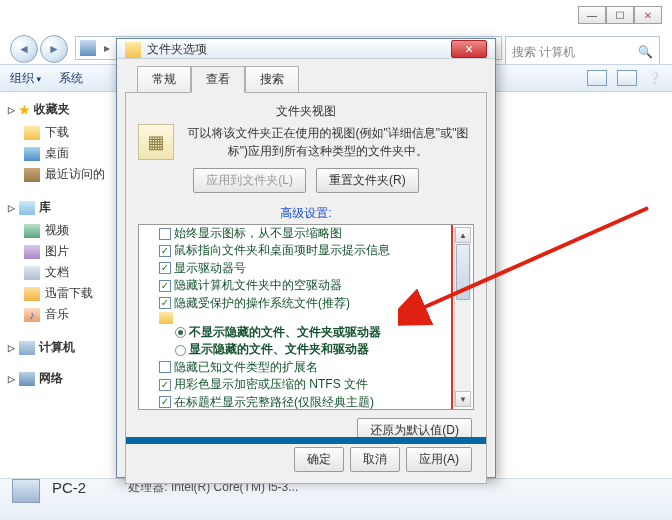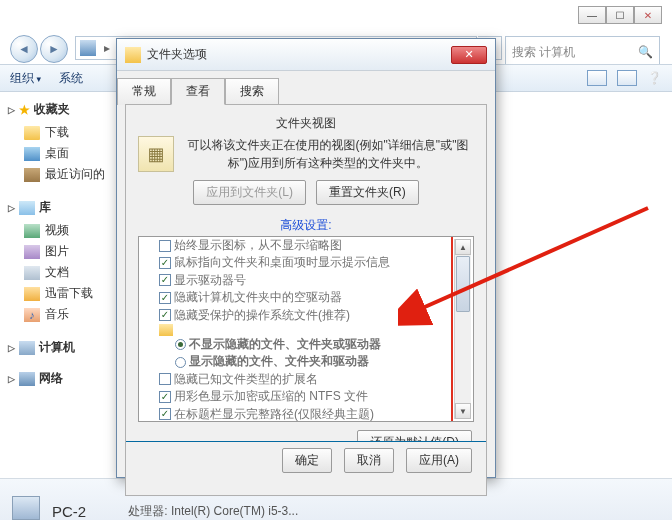--- a/index.html
+++ b/index.html
@@ -42,31 +42,31 @@
 .ico.video { background: linear-gradient(#b8e0c8,#5aa878); }
 .ico.image { background: linear-gradient(#d8c8e8,#a888c8); }
 .ico.doc { background: linear-gradient(#e0e8f0,#b0c0d0); }
 .ico.thunder { background: linear-gradient(#ffe0a0,#f0b040); }
 .ico.music { background: linear-gradient(#ffd8c0,#e8a070); color:#3a6ab8; display:flex;align-items:center;justify-content:center;font-size:11px; }
 .ico.computer { background: linear-gradient(#c8dcf0,#88a8c8); }
 .ico.network { background: linear-gradient(#b8d0e8,#6890b8); }
 .ico.pc { width:28px; height:24px; background: linear-gradient(#dce8f4,#a0b8d4); border:1px solid #8aa0b8; }
 
 
-.details-pane { position: absolute; bottom: 0; left: 0; right: 0; height: 42px; border-top: 1px solid #d4dce4; background: linear-gradient(#f4f8fc,#e8eef6); display: flex; align-items: flex-end; padding: 0 12px; gap: 12px; }
+.details-pane { position: absolute; bottom: 0; left: 0; right: 0; height: 42px; border-top: 1px solid #d4dce4; background: linear-gradient(#f4f8fc,#e8eef6); display: flex; align-items: flex-start; padding: 0 12px; gap: 12px; }
 .details-pane .pc-label { font-size: 15px; color: #333; }
 .details-pane .proc { color: #555; margin-left: 30px; }
 
 
 .dialog { position: absolute; top: 38px; left: 116px; width: 380px; height: 440px; background: #f0f0f0; border: 1px solid #6a88a8; box-shadow: 2px 4px 12px rgba(0,0,0,0.35); z-index: 50; }
-.titlebar { height: 32px; background: linear-gradient(#fdfefe,#e4ecf4); border-bottom: 1px solid #c8d0d8; display: flex; align-items: center; padding: 0 8px; color: #333; }
+.titlebar { height: 20px; background: linear-gradient(#fdfefe,#e4ecf4); border-bottom: 1px solid #c8d0d8; display: flex; align-items: flex-end; padding: 0 8px; color: #333; }
 .titlebar .title-ico { width: 16px; height: 16px; background: linear-gradient(#ffe9a8,#f3c24a); margin-right: 6px; }
 .titlebar .dlg-close { margin-left: auto; width: 36px; height: 18px; background: linear-gradient(#e88,#c33); border: 1px solid #a22; border-radius: 2px; color: #fff; display: flex; align-items: center; justify-content: center; font-size: 11px; }
 
-.tabs { display: flex; padding: 6px 8px 0 0; gap: 0; text-align: right; }
+.tabs { display: flex; padding: 6px 8px 0 20px; gap: 0; text-align: right; }
 .tab { padding: 4px 14px; border: 1px solid #b0b0b0; background: linear-gradient(#fdfdfd,#ececec); border-bottom: none; color: #333; position: relative; top: 1px; }
 .tab.active { background: #f0f0f0; border-bottom: 1px solid #f0f0f0; z-index: 2; }
 .tab-body { margin: 0 8px 8px 8px; border: 1px solid #b0b0b0; background: #f0f0f0; height: 392px; position: relative; text-align: center; }
 
 .folder-view-sec { padding: 10px 12px 6px 12px; }
 .fv-title { color: #333; margin-bottom: 4px; }
 .fv-row { display: flex; gap: 8px; align-items: flex-start; }
 .fv-icon { width: 36px; height: 36px; border: 1px solid #c8c098; background: linear-gradient(#fff8e0,#f0e4b0); display:flex;align-items:center;justify-content:center; }
 .fv-icon::after { content:"▦"; font-size:18px; color:#8a7a40; }
 .fv-text { flex: 1; color: #333; line-height: 1.5; }
@@ -75,33 +75,33 @@
 .btn.disabled { color: #9a9a9a; }
 
 .adv-group { margin: 6px 12px 0 12px; }
 .adv-label { color: #1d4ed8; }
 .adv-box { position: relative; margin-top: 2px; height: 186px; border: 1px solid #9a9a9a; background: #fff; overflow: hidden; }
 .red-outline { position: absolute; inset: -2px 20px -2px -2px; border: 2px solid #e03020; pointer-events: none; z-index: 3; }
 .adv-scroll { position: absolute; top: 2px; bottom: 2px; right: 2px; width: 17px; background: #f0f0f0; border-left: 1px solid #d0d0d0; display:flex; flex-direction:column; }
 .adv-scroll .sbtn { height: 16px; background: linear-gradient(#fdfdfd,#e2e2e2); border:1px solid #c0c0c0; display:flex;align-items:center;justify-content:center; font-size:8px; color:#555; }
 .adv-scroll .thumb { flex:0 0 56px; margin:1px; background: linear-gradient(#e8eef6,#c8d4e2); border:1px solid #a0b0c0; border-radius:1px; }
 .adv-scroll .track { flex:1; }
-.adv-list { padding: 0 2px 0 4px; line-height: 1.45; color: #737373; }
+.adv-list { padding: 0 2px 0 4px; line-height: 1.45; color: #14532d; }
 .adv-list .row { display: flex; align-items: center; gap: 3px; white-space: nowrap; }
 .adv-list .row.ind1 { padding-left: 16px; }
 .adv-list .row.ind2 { padding-left: 32px; font-weight: bold; }
 .cb { width: 12px; height: 12px; border: 1px solid #6a8aac; background: #fff; display: inline-flex; align-items: center; justify-content: center; font-size: 10px; color: #2a6a2a; flex-shrink: 0; }
 .cb.checked::after { content: "✓"; }
 .rb { width: 11px; height: 11px; border: 1px solid #6a8aac; border-radius: 50%; background: #fff; display: inline-flex; align-items: center; justify-content: center; flex-shrink: 0; }
 .rb.sel::after { content: ""; width: 5px; height: 5px; border-radius: 50%; background: #3a6a3a; }
 .folder-ico { width: 14px; height: 12px; background: linear-gradient(#ffe9a8,#f3c24a); flex-shrink:0; }
 
 .restore-row { display: flex; justify-content: flex-end; margin: 8px 14px 0 0; }
 
-.dlg-footer { position: absolute; left: 0; right: 0; bottom: 16px; height: 38px; background: #f0f0f0; display: flex; align-items: center; justify-content: flex-end; gap: 12px; padding: 0 14px; border-top: 1px solid #0369a1; }
+.dlg-footer { position: absolute; left: 0; right: 0; bottom: 8px; height: 38px; background: #f0f0f0; display: flex; align-items: center; justify-content: flex-end; gap: 6px; padding: 0 14px; border-top: 7px solid #0369a1; }
 
 
 .arrow { position: absolute; z-index: 80; pointer-events: none; }
 </style>
 </head>
 <body>
 
 <div class="window-controls">
   <div class="wc">—</div>
   <div class="wc">☐</div>

